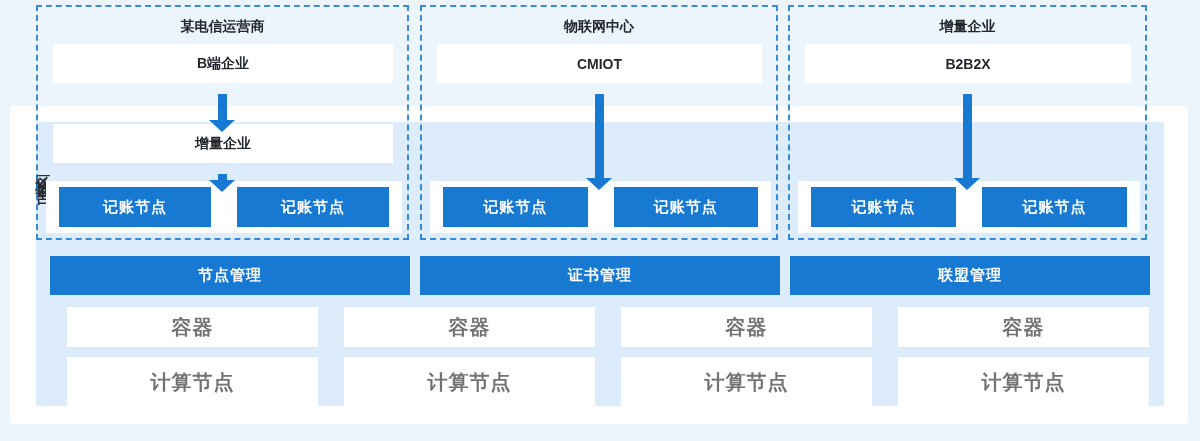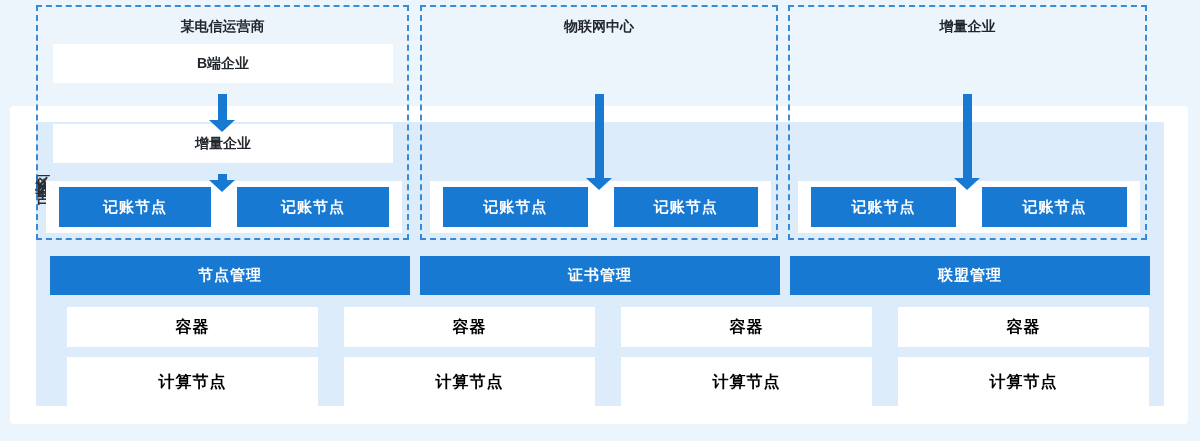--- a/index.html
+++ b/index.html
@@ -44,21 +44,21 @@
     border-top:12px solid var(--accent);}
 
   .mbar{position:absolute;top:256px;width:360px;height:39px;background:var(--accent);color:#fff;
     display:flex;align-items:center;justify-content:center;font-size:15px;font-weight:600;letter-spacing:1px;}
   .m1{left:50px;} .m2{left:420px;} .m3{left:790px;}
 
   .infra-row{position:absolute;left:51px;right:51px;display:flex;gap:10px;}
   .row-containers{top:307px;height:40px;}
   .row-compute{top:357px;height:51px;}
   .infra-box{flex:1;background:#ffffff;display:flex;align-items:center;justify-content:center;
-    font-size:16px;font-weight:600;color:#000000;letter-spacing:1px;margin-left:16px;}
+    font-size:20px;font-weight:600;color:#737373;letter-spacing:1px;margin-left:16px;}
 </style>
 </head>
 <body>
 
 <div class="stage">
 
   <div class="white-panel"></div>
   <div class="inner-panel"></div>
 
   <div class="vlabel">区块链平台</div>
@@ -68,28 +68,30 @@
     <div class="wbox entity-box">B端企业</div>
     <div class="wbox bus-box">增量企业</div>
     <div class="node-band">
       <div class="node">记账节点</div>
       <div class="node">记账节点</div>
     </div>
   </div>
 
   <div class="dcol c2">
     <div class="col-header">物联网中心</div>
+    <div class="wbox entity-box">CMIOT</div>
     <div class="node-band">
       <div class="node">记账节点</div>
       <div class="node">记账节点</div>
     </div>
   </div>
 
   <div class="dcol c3">
     <div class="col-header">增量企业</div>
+    <div class="wbox entity-box">B2B2X</div>
     <div class="node-band">
       <div class="node">记账节点</div>
       <div class="node">记账节点</div>
     </div>
   </div>
 
   <div class="arrow" style="left:209px;top:94px;">
     <div class="shaft" style="height:26px;"></div>
     <div class="head"></div>
   </div>

